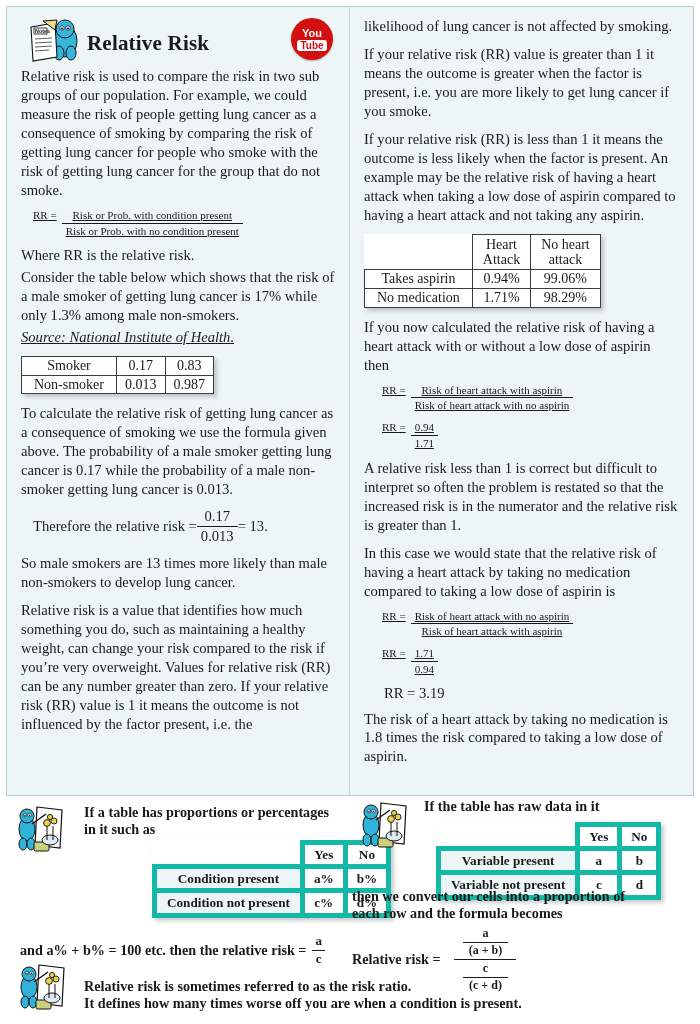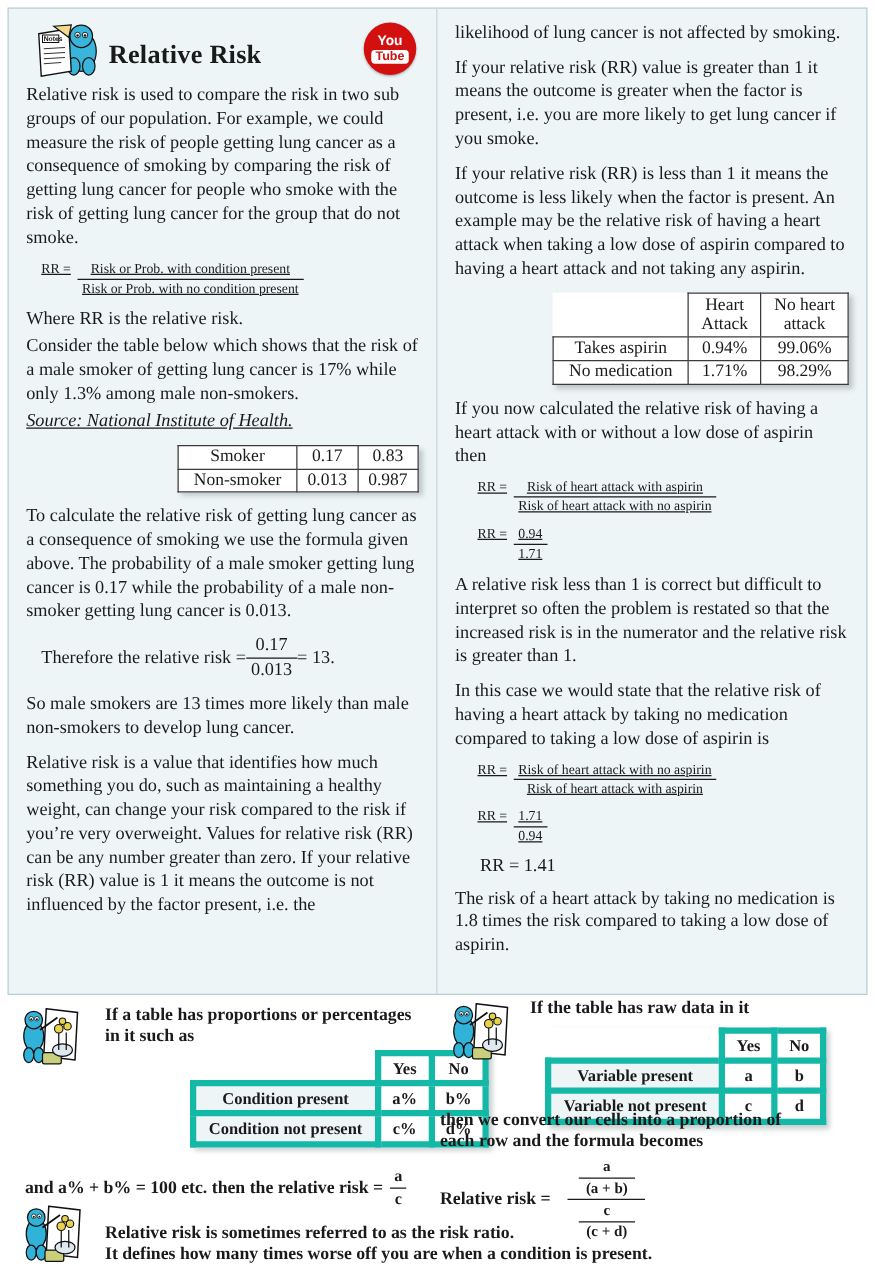--- a/index.html
+++ b/index.html
@@ -125,21 +125,21 @@
 
   .inline-formula {
     display: flex;
     align-items: center;
     margin: 8px 0 9px 12px;
     font-size: 14.6px;
   }
 
   
   .tbl-wrap { margin: 4px 0 10px 0; display: flex; }
-  .tbl-wrap.center { justify-content: flex-end; }
+  .tbl-wrap.center { justify-content: flex-start; }
   table.data {
     border-collapse: collapse;
     background: #ffffff;
     font-size: 14px;
     box-shadow: 3px 3px 4px rgba(120,130,135,.40);
   }
   table.data td, table.data th {
     border: 1px solid #3b3b3b;
     padding: 1px 8px;
     text-align: center;
@@ -366,21 +366,21 @@
     </div>
 
     <div class="formula formula-rr">
       <span class="lhs">RR =</span>
       <span class="frac">
         <span class="num">1.71</span>
         <span class="den">0.94</span>
       </span>
     </div>
 
-    <div class="plain-eq">RR = 1.41</div>
+    <div class="plain-eq">RR = 3.19</div>
 
     <p class="body">The risk of a heart attack by taking no medication is 1.8 times the risk compared to taking a low dose of aspirin.</p>
   </div>
 </div>
 
 <div class="bottom">
 
   <svg class="char-icon" style="left:14px; top:4px;" viewBox="0 0 56 52">
     <polygon points="23,3 48,6 46,44 21,41" fill="#fff" stroke="#111" stroke-width="1.2"></polygon>
     <ellipse cx="13" cy="25" rx="8" ry="12" fill="#31b3d9" stroke="#111" stroke-width="1"></ellipse>

